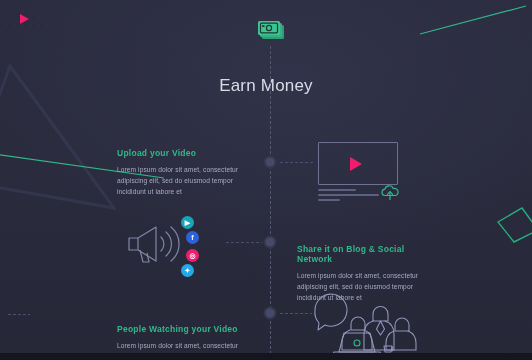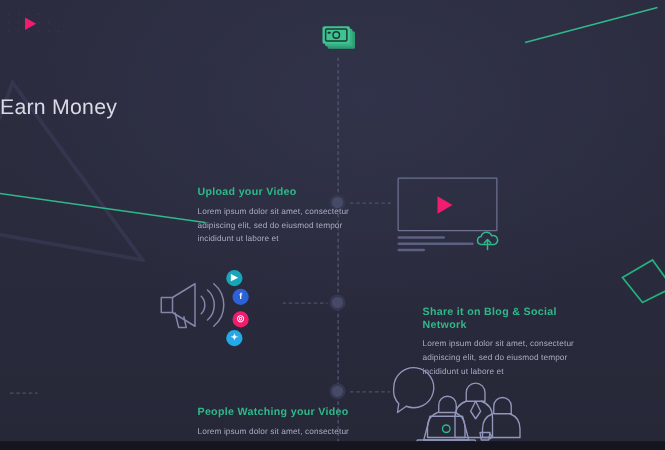--- a/index.html
+++ b/index.html
@@ -46,26 +46,26 @@
   #conn-1{left:280px;top:162px;width:35px;}
   #conn-2{left:226px;top:242px;width:36px;}
   #conn-3{left:280px;top:313px;width:32px;}
   #conn-0{left:8px;top:314px;width:22px;}
 
   
   #money-icon{position:absolute;left:256px;top:20px;width:30px;height:24px;}
 
   
   #page-title{
-    position:absolute;left:0;right:0;top:76px;text-align:left;
+    position:absolute;left:0;right:0;top:76px;text-align:center;
     color:#dadbe6;font-size:17px;letter-spacing:.2px;font-weight:400;
   }
 
   
-  .block{position:absolute;margin-left:41px;}
+  .block{position:absolute;}
   .block h3{
     margin:0 0 7px 0;font-size:8.5px;font-weight:700;color:#2fb98a;
     letter-spacing:.25px;
   }
   .block p{
     margin:0;font-size:6.6px;line-height:1.65;color:#a9acc2;
     font-weight:400;letter-spacing:.1px;
   }
   #block-upload{left:117px;top:148px;width:128px;}
   #block-share{left:297px;top:244px;width:132px;}

